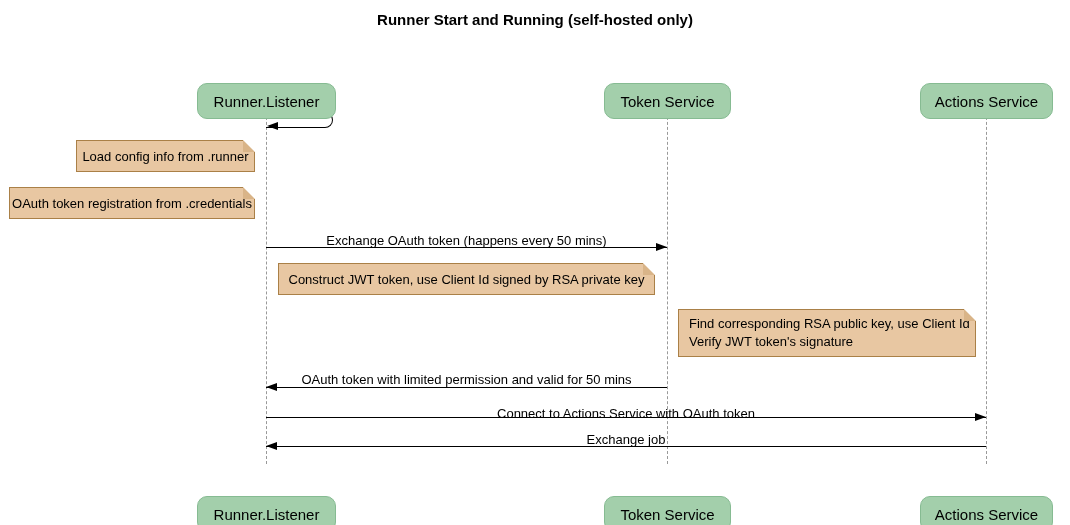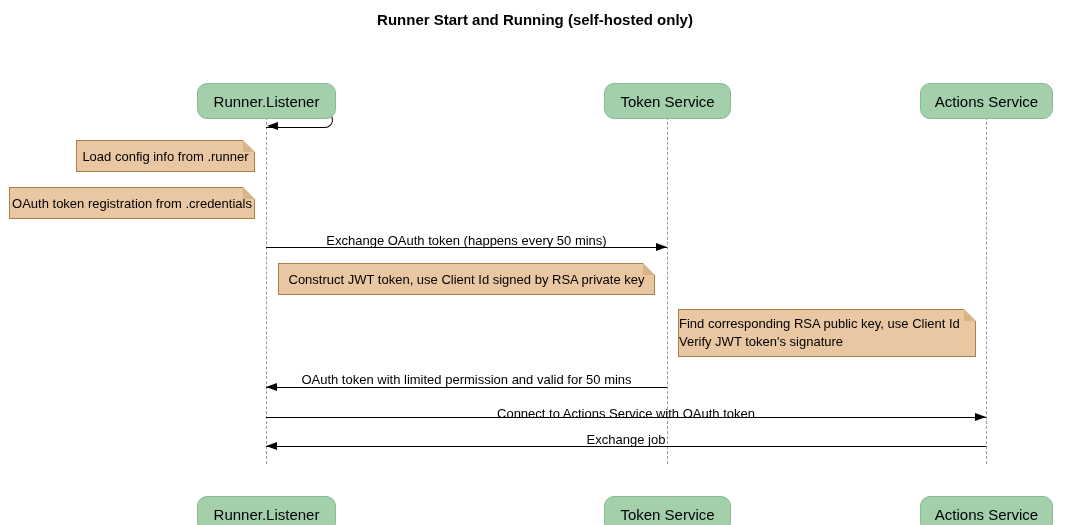--- a/index.html
+++ b/index.html
@@ -112,20 +112,21 @@
     width:0;height:0;
     border-style:solid;
     border-width:0 12px 12px 0;
     border-color:var(--background) var(--background) var(--note-fold) var(--note-fold);
   }
   .note.multiline{
     flex-direction:column;
     align-items:flex-start;
     justify-content:center;
     text-align:left;
+    padding-left:10px;
     line-height:18px;
   }
 </style>
 </head>
 <body>
 
 <div class="canvas">
 
   <div class="title">Runner Start and Running (self-hosted only)</div>
 

